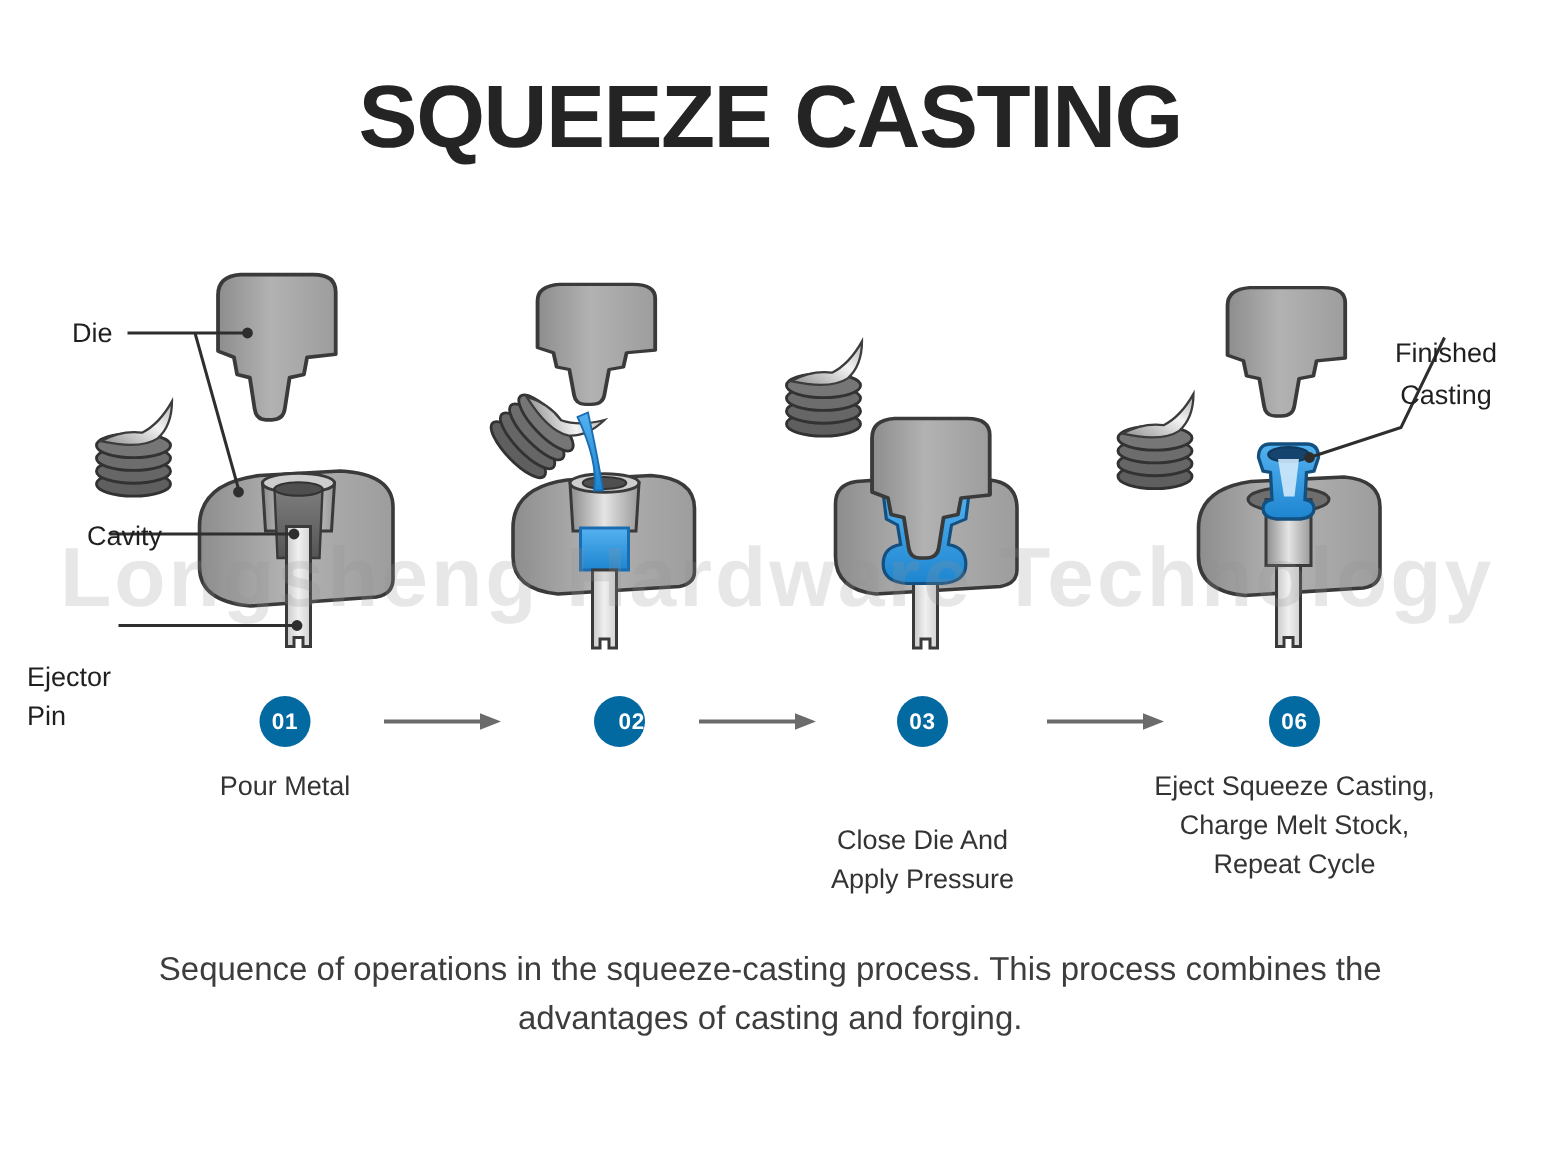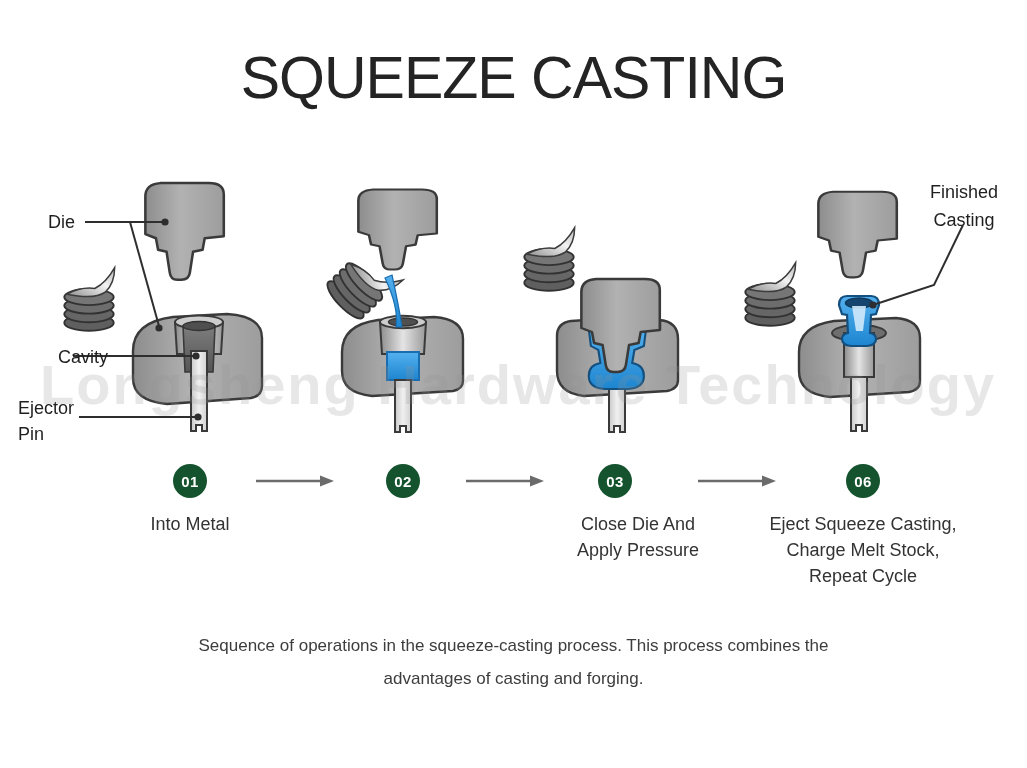--- a/index.html
+++ b/index.html
@@ -1,58 +1,58 @@
 <!DOCTYPE html>
 <html><head>
 <meta charset="utf-8">
 <style>
   * { margin:0; padding:0; box-sizing:border-box; }
   html,body { background:#ffffff; }
   body { font-family:"Liberation Sans", sans-serif; }
   .stage { position:relative; width:1027px; height:768px; background:#fff; overflow:hidden; }
 
   .title { position:absolute; top:44px; left:0; width:100%; text-align:center;
-           font-size:59px; font-weight:400; color:#242424; letter-spacing:-1px;
+           font-size:59px; font-weight:700; color:#242424; letter-spacing:-1px;
            font-family:"Liberation Sans", sans-serif; }
 
   .watermark { position:absolute; top:352px; left:40px; white-space:nowrap; z-index:6;
                font-size:56px; font-weight:700; letter-spacing:2px;
                color:rgba(145,145,145,0.22); pointer-events:none; }
 
   .diag { position:absolute; z-index:2; }
   .d1 { left:15px;  top:175px; width:265px; height:285px; }
   .d2 { left:300px; top:170px; width:215px; height:290px; }
   .d3 { left:500px; top:170px; width:215px; height:290px; }
   .d4 { left:720px; top:165px; width:300px; height:295px; }
 
   .ann { position:absolute; z-index:4; font-size:18px; color:#1f1f1f; line-height:26px; }
-  .pre { white-space:pre-line; }
+  .pre { white-space:pre-line;margin-top:43px; }
   .die-l      { left:48px;  top:209px; }
   .cavity-l   { left:18px;  top:344px;margin-left:40px; }
   .ejector-l  { left:18px;  top:395px; }
   .finished-l { left:923px; top:178px; width:82px; text-align:center; line-height:28px; }
 
   .step-circle { position:absolute; top:464px; width:34px; height:34px; border-radius:50%;
-                 background:#14532d; color:#fff; font-size:15px; font-weight:700;
+                 background:#0369a1; color:#fff; font-size:15px; font-weight:700;
                  display:flex; align-items:center; justify-content:center;
                  letter-spacing:0.5px; z-index:3; }
-  .c1 { left:173px; } .c2 { left:386px; } .c3 { left:598px; } .c4 { left:846px; }
+  .c1 { left:173px; } .c2 { left:396px;justify-content:flex-end; } .c3 { left:598px; } .c4 { left:846px; }
 
   .arrow { position:absolute; top:474px; z-index:3; }
   .a1 { left:256px; } .a2 { left:466px; } .a3 { left:698px; }
 
   .step-caption { position:absolute; top:511px; font-size:18px; line-height:26px;
                   color:#333333; text-align:center; white-space:pre-line; z-index:3; }
   .s1 { left:90px;  width:200px; }
   .s2 { left:303px; width:200px; }
-  .s3 { left:538px; width:200px; }
+  .s3 { left:515px; width:200px;margin-top:36px; }
   .s4 { left:743px; width:240px; }
 
   .footer { position:absolute; top:629px; left:0; width:100%; text-align:center;
-            font-size:17px; line-height:33px; color:#3d3d3d; white-space:pre-line; z-index:3; }
+            font-size:22px; line-height:33px; color:#3d3d3d; white-space:pre-line; z-index:3; }
 </style>
 </head>
 <body>
 
 <div class="stage">
 
   <svg width="0" height="0" style="position:absolute" aria-hidden="true">
     <defs>
       <linearGradient id="gDie" x1="0" y1="0" x2="1" y2="0">
         <stop offset="0" stop-color="#8d8d8d"></stop>
@@ -189,21 +189,21 @@
   </svg>
   <svg class="arrow a2" width="80" height="14" viewBox="0 0 80 14">
     <line x1="0" y1="7" x2="66" y2="7" stroke="#6b6b6b" stroke-width="2.6"></line>
       <path d="M64,1.5 L78,7 L64,12.5 Z" fill="#6b6b6b"></path>
   </svg>
   <svg class="arrow a3" width="80" height="14" viewBox="0 0 80 14">
     <line x1="0" y1="7" x2="66" y2="7" stroke="#6b6b6b" stroke-width="2.6"></line>
       <path d="M64,1.5 L78,7 L64,12.5 Z" fill="#6b6b6b"></path>
   </svg>
 
-  <div class="step-caption s1">Into Metal</div>
+  <div class="step-caption s1">Pour Metal</div>
   <div class="step-caption s3">Close Die And
 Apply Pressure</div>
   <div class="step-caption s4">Eject Squeeze Casting,
 Charge Melt Stock,
 Repeat Cycle</div>
 
   <div class="footer">Sequence of operations in the squeeze-casting process. This process combines the
 advantages of casting and forging.</div>
 
 </div>

